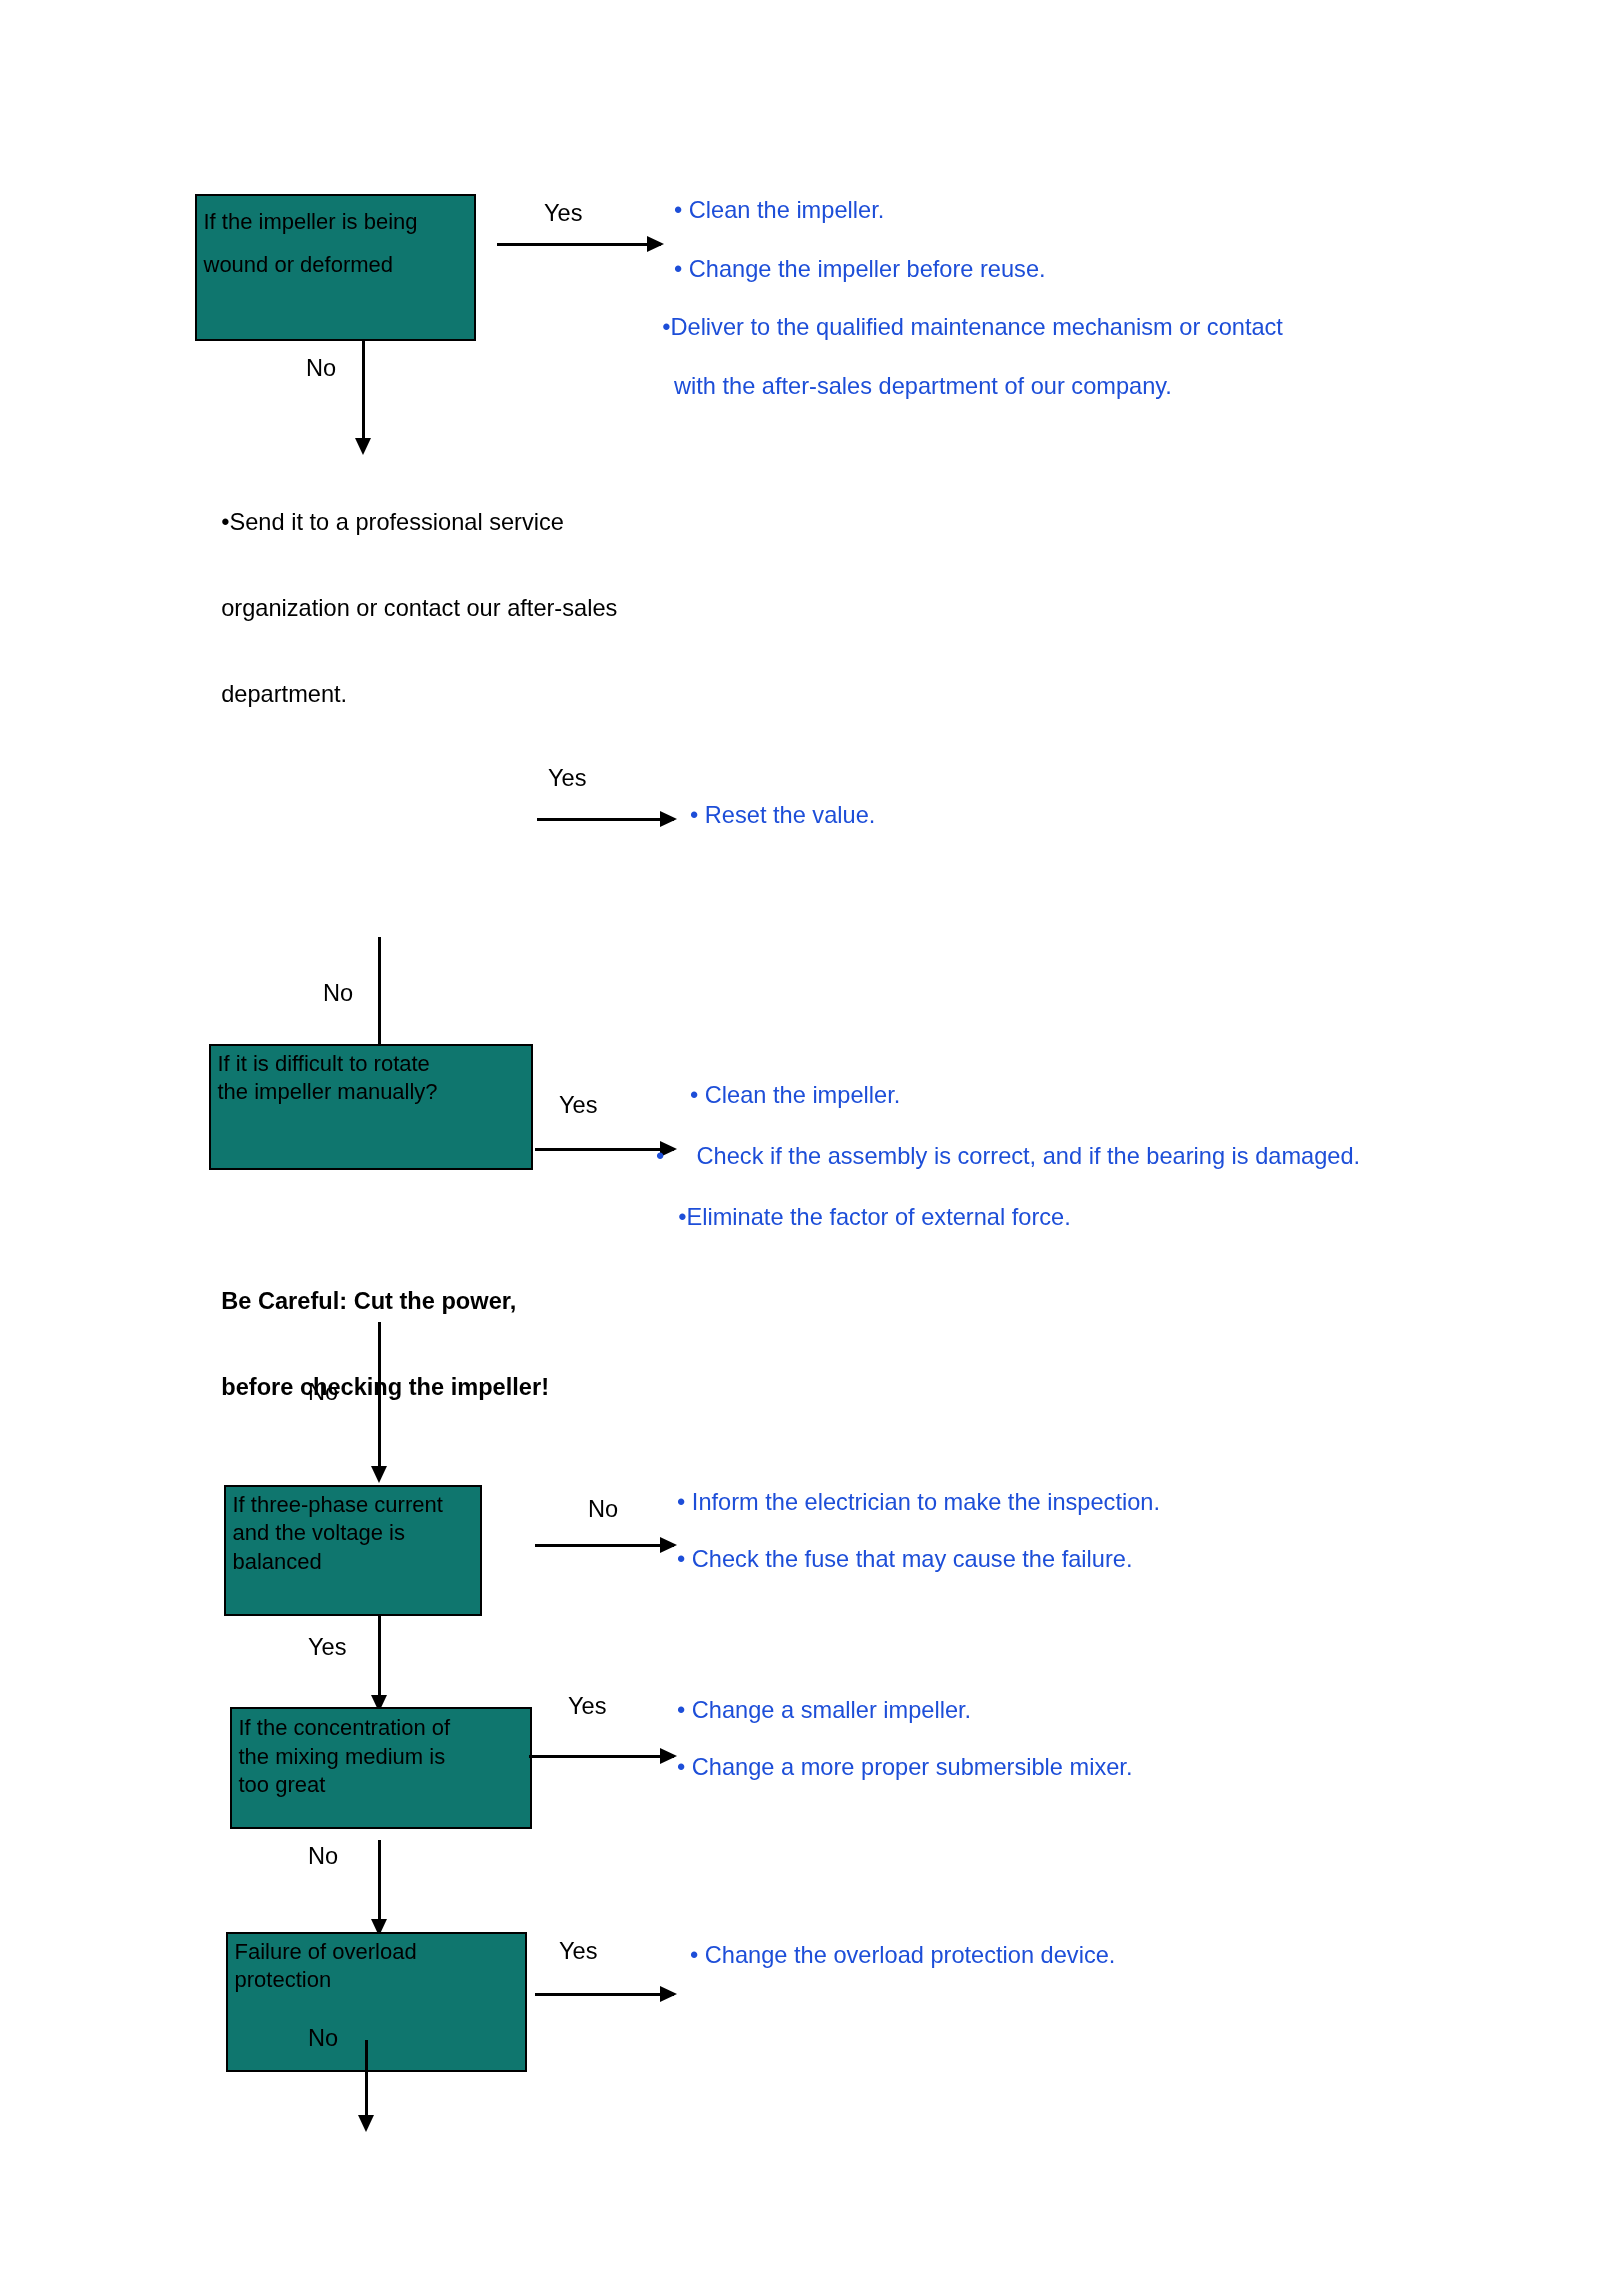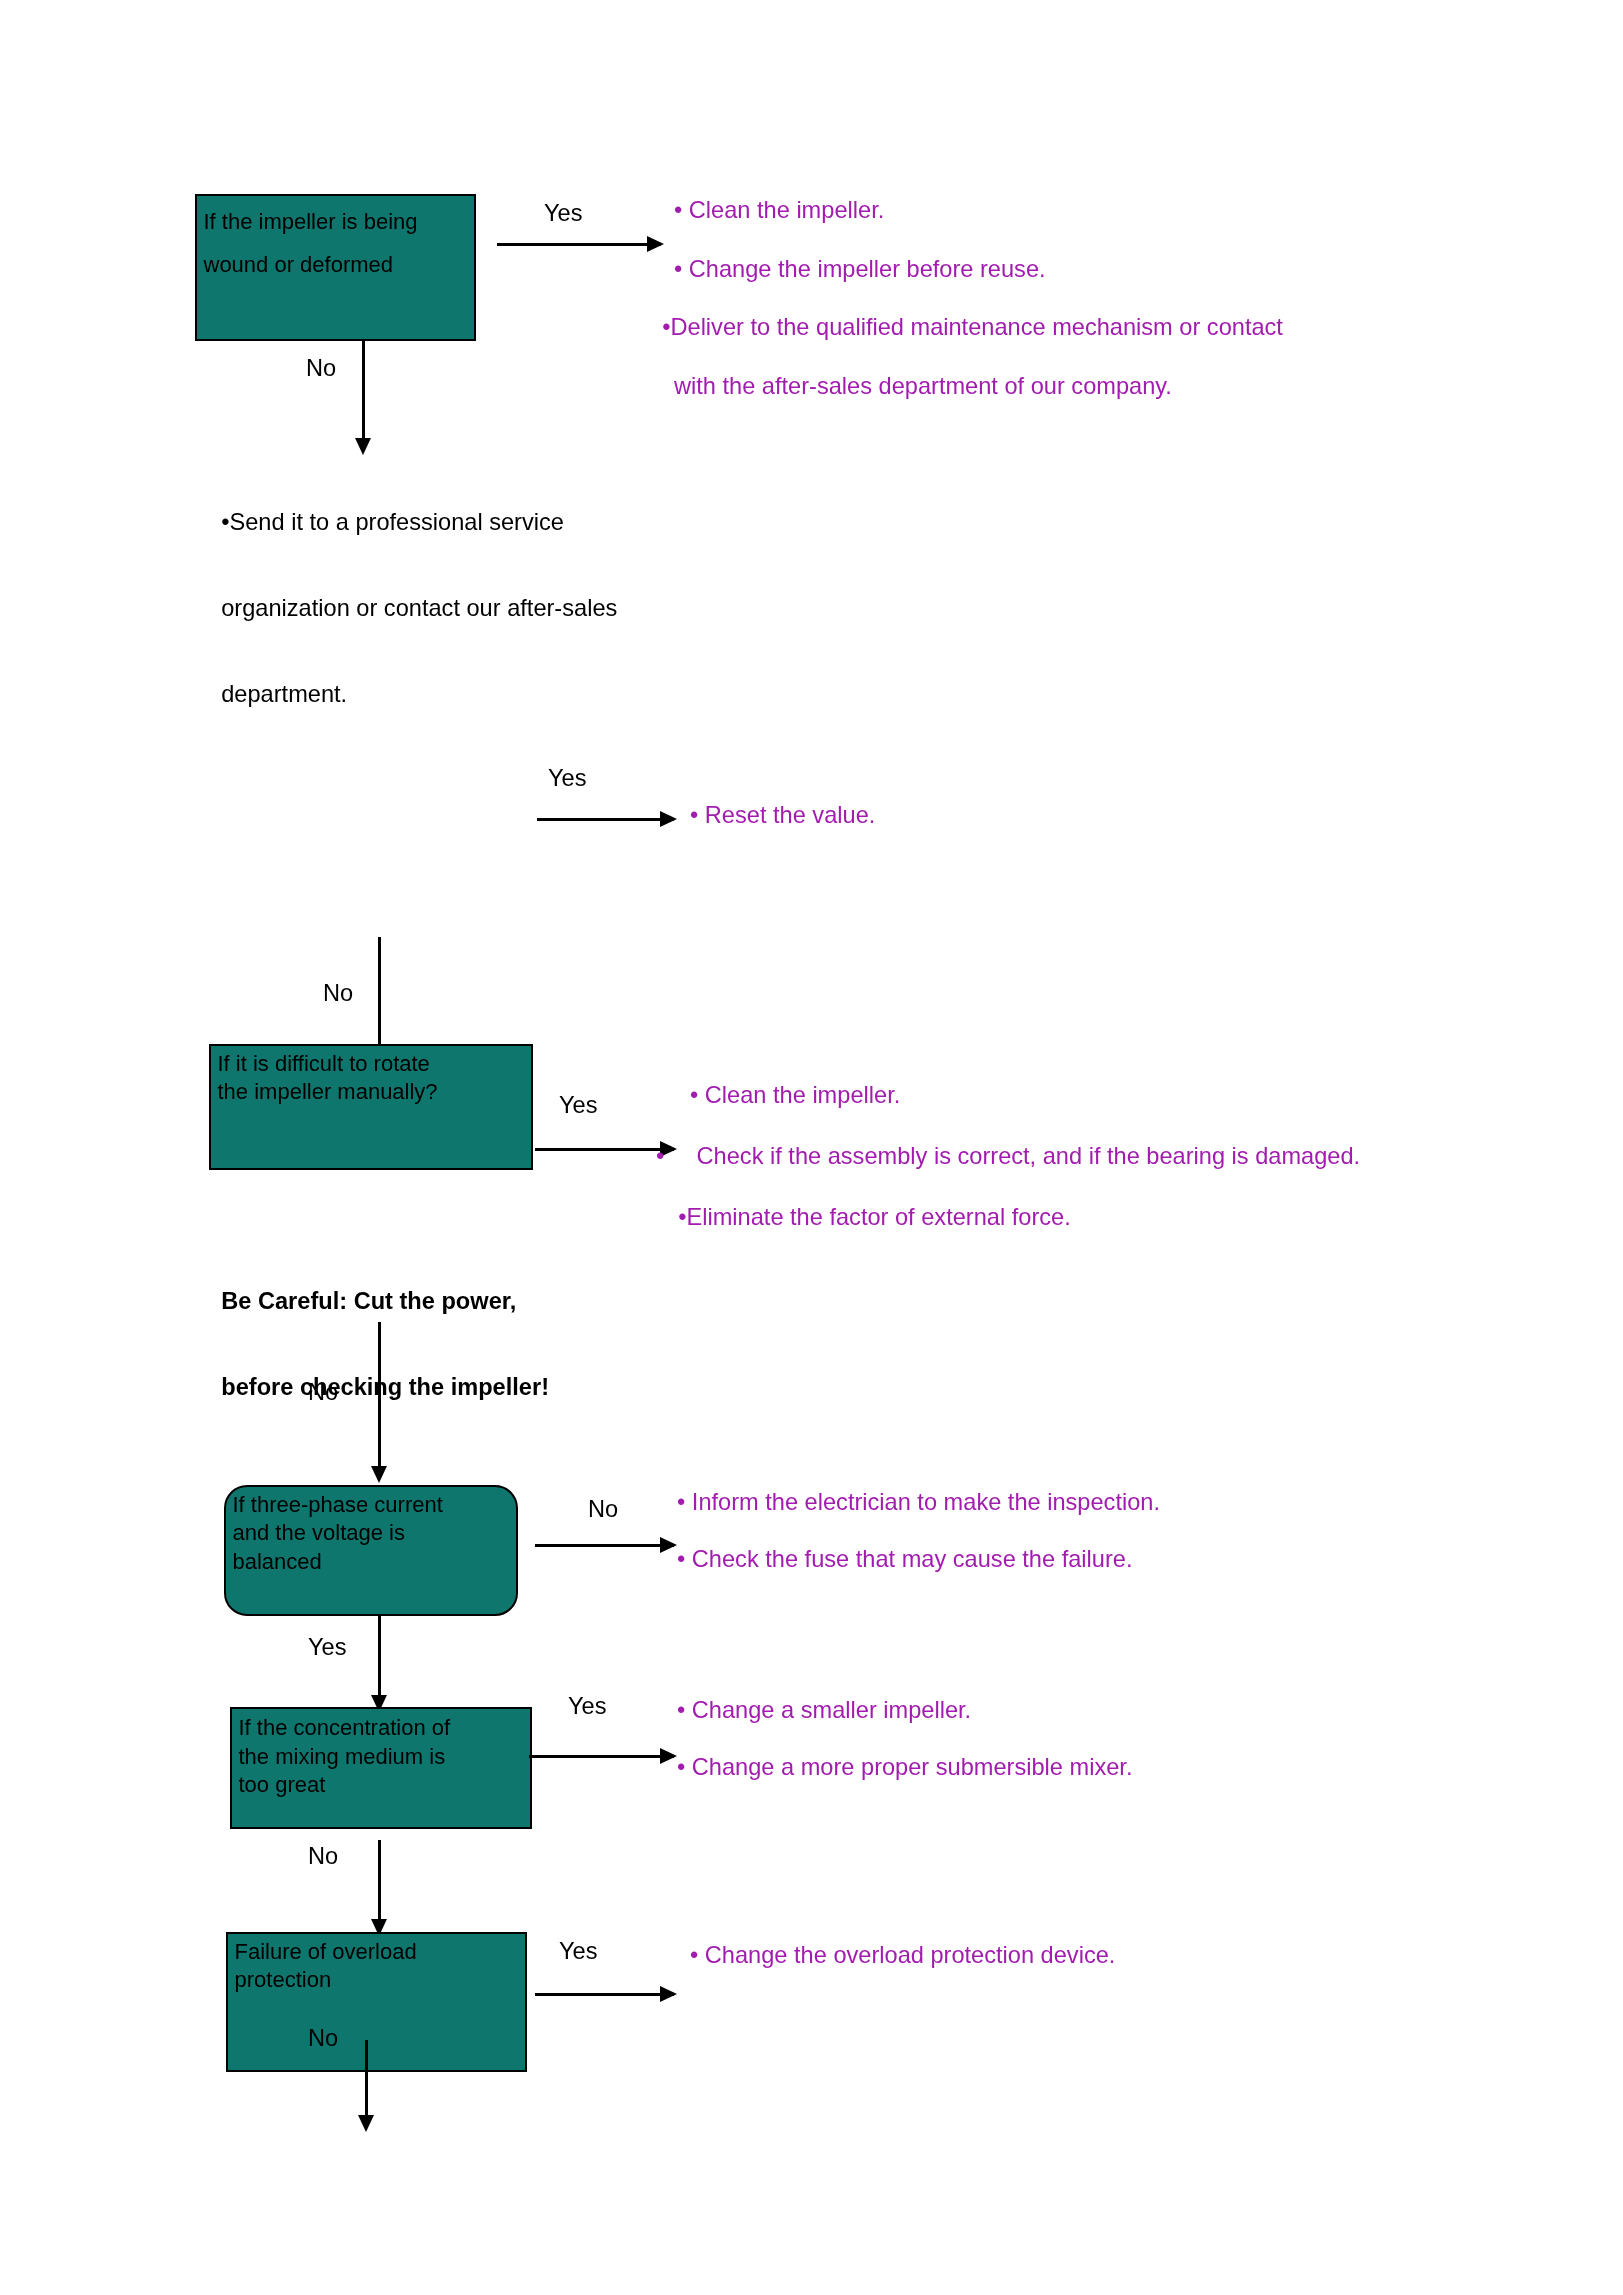--- a/index.html
+++ b/index.html
@@ -98,21 +98,21 @@
     color: #000;
   }
   .heading .hb { font-weight: bold; }
 
   
   .bullets { position: absolute; }
   .bullets .bl {
     position: relative;
     font-size: 23.6px;
     line-height: 1.32;
-    color: #a21caf;
+    color: #1d4ed8;
   }
   .bl .dot { display: inline-block; }
 </style>
 </head>
 <body>
 
 <div class="page">
 
   <div class="fbox" style="left:195px; top:194px; width:281px; height:147px;">
     <div class="boxtext" style="top:5.2px; line-height:1.95;">
@@ -196,21 +196,21 @@
 
   <div class="txt bold" style="left:195px; top:1237px; width:497px; line-height:1.82;">
     <span>Be Careful: Cut the power,</span><br>
     <span>before checking the impeller!</span>
   </div>
 
   <div class="label" style="left:308px; top:1381px;">No</div>
 
   <div class="v-arrow" style="left:378px; top:1322px; height:157px;"></div>
 
-  <div class="fbox" style="left:224px; top:1485px; width:294px; height:131px;border-radius:23px;">
+  <div class="fbox" style="left:224px; top:1485px; width:258px; height:131px;">
     <div class="boxtext justify" style="top:3.9px;">
       <span>If three-phase current</span><br>
       <span>and the voltage is</span><br>
       <span>balanced</span>
     </div>
   </div>
 
   <div class="label" style="left:588px; top:1498px;">No</div>
 
   <div class="h-arrow" style="left:535px; top:1544px; width:139px;"></div>

